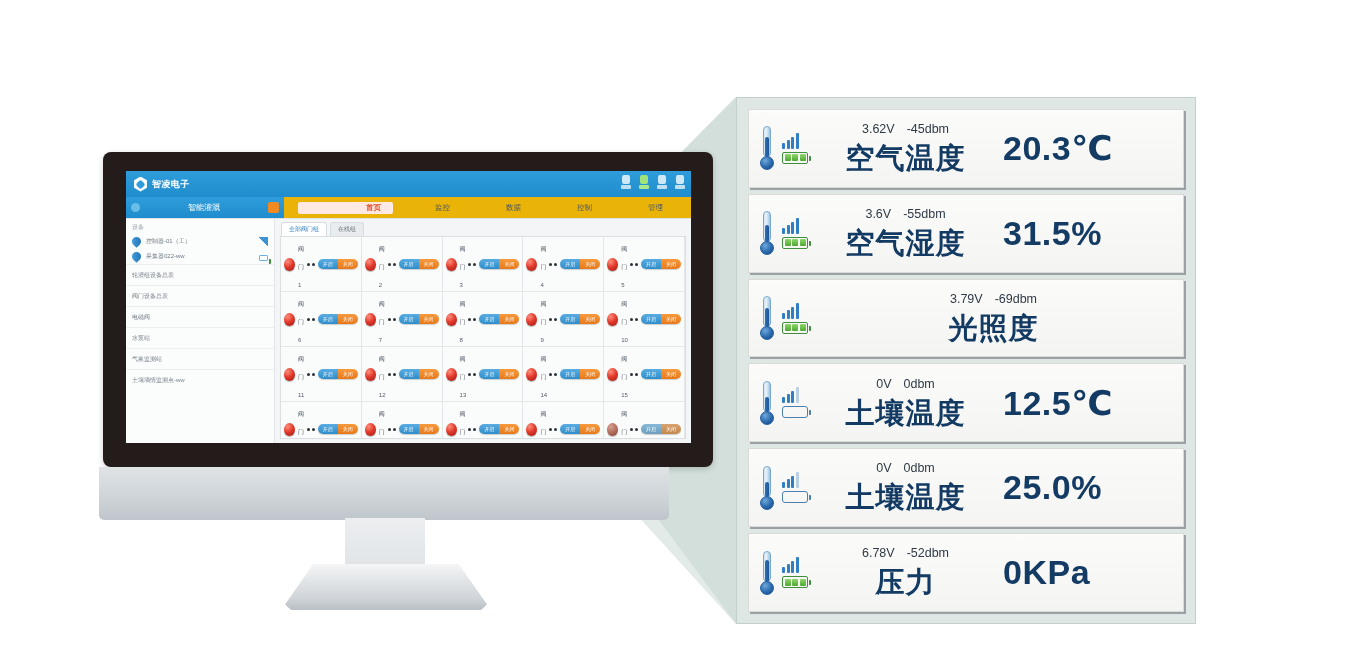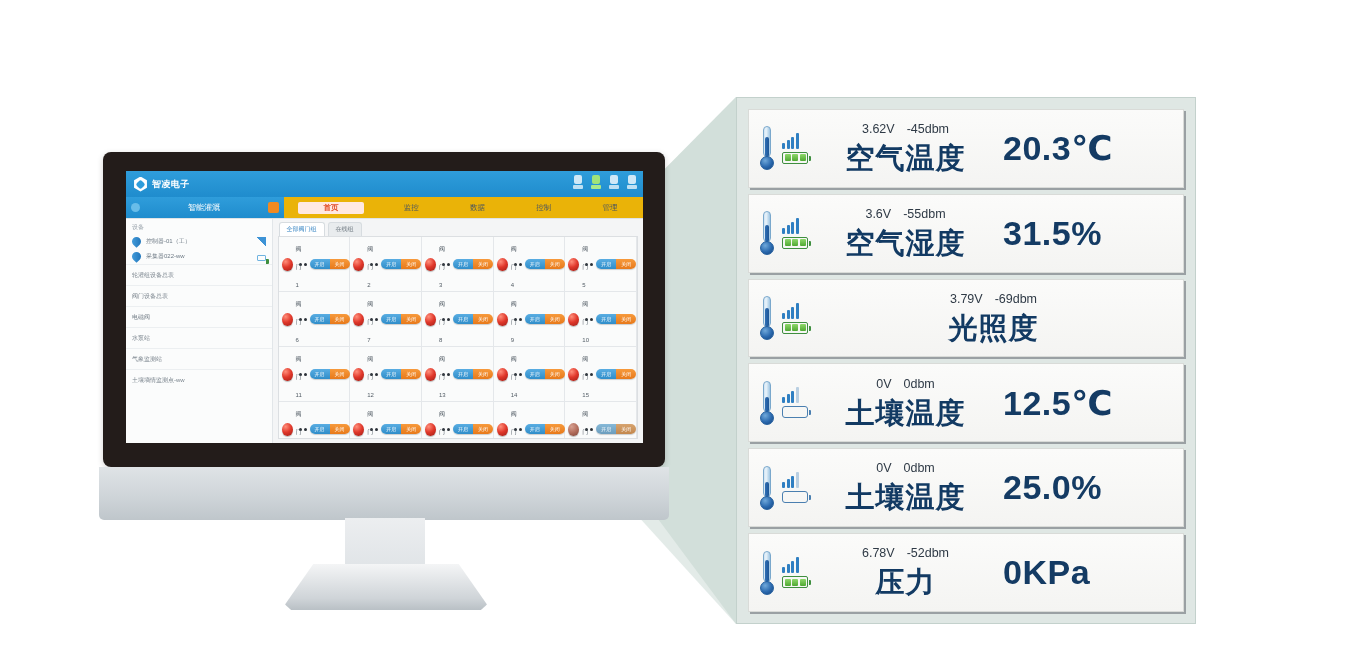--- a/index.html
+++ b/index.html
@@ -4,21 +4,21 @@
 <style>
   html,body{margin:0;padding:0;}
   body{
     width:1352px;height:668px;background:#ffffff;overflow:hidden;
     font-family:"Liberation Sans","DejaVu Sans",sans-serif;
     position:relative;
   }
   #stage{position:absolute;inset:0;}
 
   
-  .monitor{position:absolute;left:103px;top:152px;width:562px;height:315px;}
+  .monitor{position:absolute;left:103px;top:152px;width:610px;height:315px;}
   .monitor-bezel{
     position:absolute;inset:0;background:#231c1a;border-radius:8px;
     box-shadow:0 2px 6px rgba(0,0,0,.18);
   }
   .monitor-screen{
     position:absolute;left:23px;top:19px;right:22px;bottom:24px;
     background:#f2f3f4;overflow:hidden;
   }
   .monitor-chin{
     position:absolute;left:-4px;top:315px;width:570px;height:53px;
@@ -71,21 +71,21 @@
     display:flex;align-items:center;justify-content:space-between;padding:0 5px;
   }
   .nav-back{width:9px;height:9px;border-radius:50%;background:#68bde9;}
   .nav-title{color:#fff;font-size:8px;filter:blur(.4px);}
   .nav-home{width:11px;height:11px;background:#f08a22;border-radius:2px;}
   .nav-tabs{flex:1;display:flex;align-items:center;}
   .nav-tab{
     flex:1;text-align:center;font-size:7.5px;color:#4a5560;filter:blur(.45px);
   }
   .nav-tab.active{color:#e2502a;font-weight:bold;background:#ffe9e2;border-radius:2px;
-    padding:1px 0;margin:0 14px;}
+    padding:1px 12px;margin:0 14px;text-align:right;}
 
   .app-body{display:flex;height:calc(100% - 47px);}
   .app-side{
     width:148px;background:#fbfcfc;border-right:1px solid #e2e6e9;
     display:flex;flex-direction:column;
   }
   .side-caption{font-size:6px;color:#9aa4ac;padding:4px 6px 2px;filter:blur(.4px);}
   .side-dev{
     display:flex;align-items:center;gap:5px;padding:3px 6px;
   }

